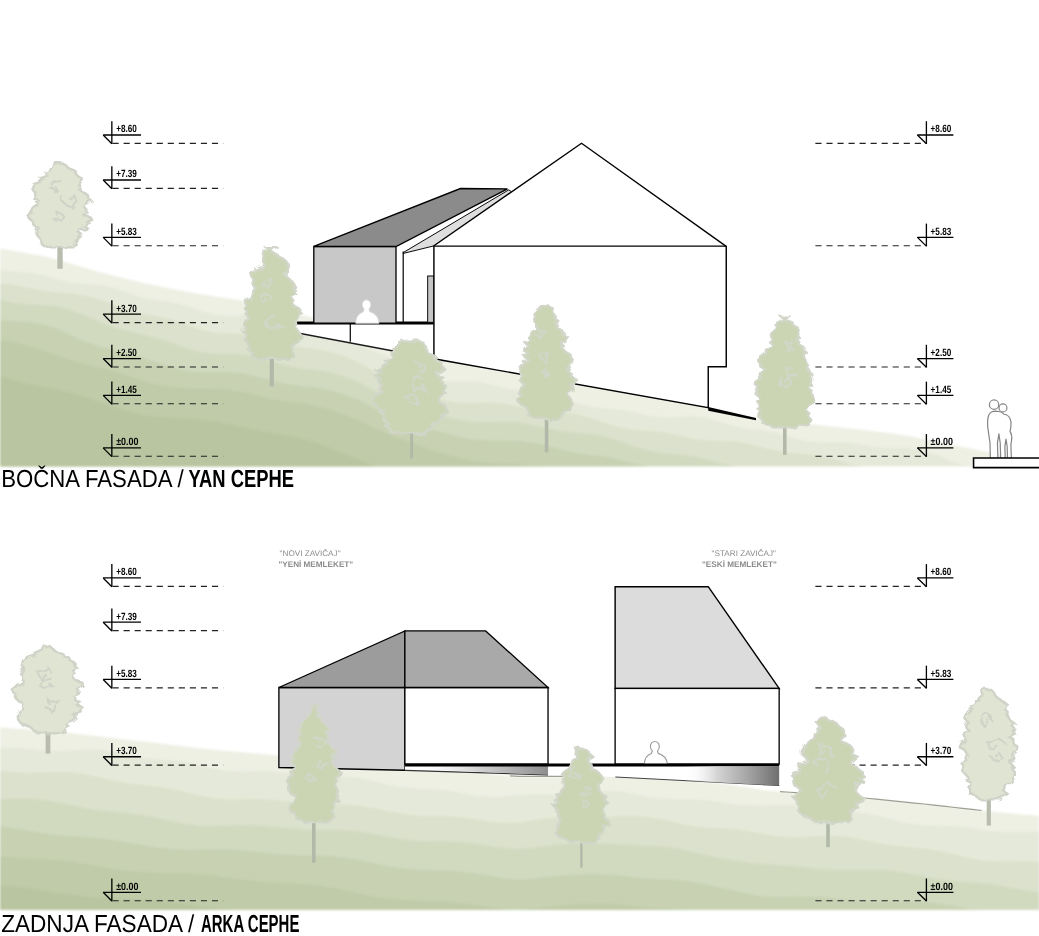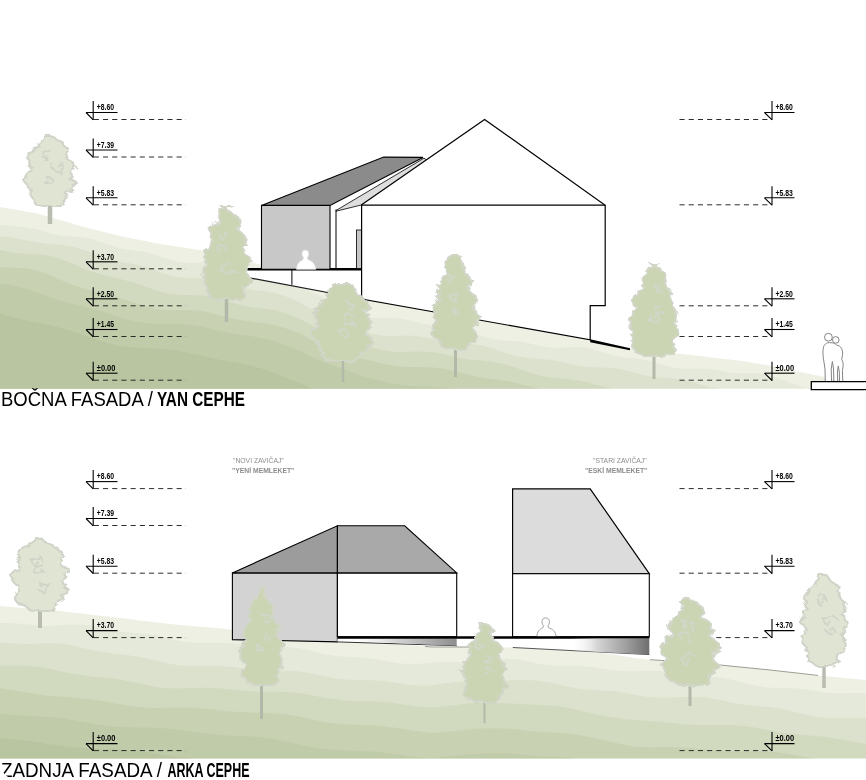--- a/index.html
+++ b/index.html
@@ -1,15 +1,15 @@
 <!DOCTYPE html>
 <html><head><meta charset="utf-8"><title>Fasade</title>
 <style>
 html,body{margin:0;padding:0;background:#fff;font-family:"Liberation Sans",sans-serif;}
-#page{width:866px;height:780px;position:relative;overflow:hidden;border-radius:18px;}
+#page{width:866px;height:780px;position:relative;overflow:hidden;}
 </style></head>
 <body>
 <div id="page"><svg width="866" height="780" viewBox="0 0 866 780" xmlns="http://www.w3.org/2000/svg" font-family="Liberation Sans, sans-serif">
 <defs>
 <filter id="soft" x="-5%" y="-5%" width="110%" height="110%">
 <feGaussianBlur stdDeviation="0.7"></feGaussianBlur>
 </filter>
 <filter id="rough" x="-15%" y="-15%" width="130%" height="130%">
 <feTurbulence type="fractalNoise" baseFrequency="0.13" numOctaves="2" seed="7" result="n"></feTurbulence>
 <feDisplacementMap in="SourceGraphic" in2="n" scale="5"></feDisplacementMap>

